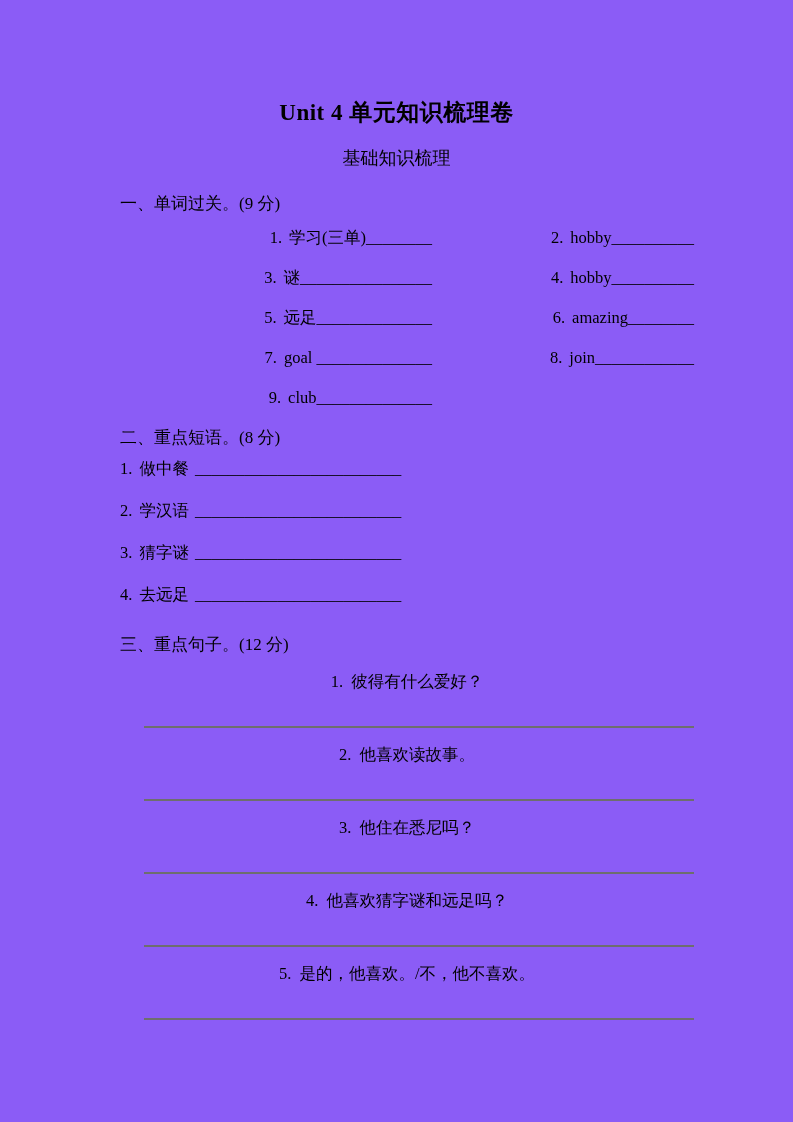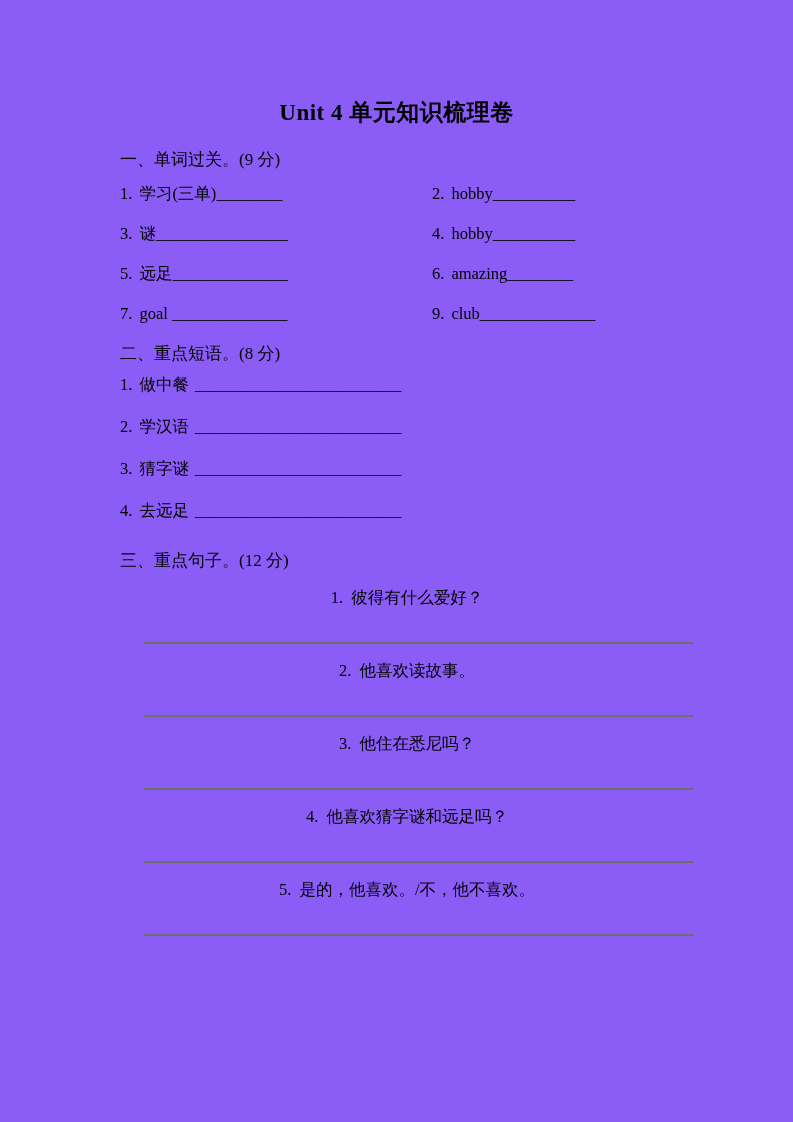--- a/index.html
+++ b/index.html
@@ -38,21 +38,21 @@
     white-space: nowrap;
   }
   .section-heading.tight { margin-top: 10px; }
   .section-heading.s3 { margin-top: 19px; }
   
   .word-grid {
     margin-top: 4px;
     display: grid;
     grid-template-columns: 312px 1fr;
   }
-  .word-item { line-height: 40px; white-space: nowrap; }
+  .word-item { line-height: 40px; white-space: nowrap; text-align: right; }
   .word-item .no { margin-right: 7px; }
   
   .phrase-list { margin-top: 0; }
   .phrase-item { line-height: 42px; white-space: nowrap; }
   .phrase-item .no { margin-right: 7px; }
   .phrase-item .blank { margin-left: 6px; font-family: Liberation Serif, serif; }
   
   .qa-block .question {
     margin-top: 17px;
     line-height: 20px;
@@ -67,20 +67,21 @@
     border-bottom: 2px solid #6e6e6e;
   }
   .blank { letter-spacing: 0; }
 </style>
 </head>
 <body>
 
 <div class="page">
   <div class="header">
     <div class="title">Unit 4 单元知识梳理卷</div>
+    <div class="subtitle">基础知识梳理</div>
   </div>
 
   <div class="content">
 
     <div class="section-heading">一、单词过关。(9 分)</div>
     <div class="word-grid">
       <div class="word-item">
         <span class="no">1.</span><span class="lbl">学习(三单)</span><span class="blank">________</span>
       </div>
       <div class="word-item">
@@ -93,20 +94,23 @@
         <span class="no">4.</span><span class="lbl">hobby</span><span class="blank">__________</span>
       </div>
       <div class="word-item">
         <span class="no">5.</span><span class="lbl">远足</span><span class="blank">______________</span>
       </div>
       <div class="word-item">
         <span class="no">6.</span><span class="lbl">amazing</span><span class="blank">________</span>
       </div>
       <div class="word-item">
         <span class="no">7.</span><span class="lbl">goal</span><span class="blank"> ______________</span>
+      </div>
+      <div class="word-item">
+        <span class="no">8.</span><span class="lbl">join</span><span class="blank">____________</span>
       </div>
       <div class="word-item">
         <span class="no">9.</span><span class="lbl">club</span><span class="blank">______________</span>
       </div>
     </div>
 
     <div class="section-heading tight">二、重点短语。(8 分)</div>
     <div class="phrase-list">
       <div class="phrase-item">
         <span class="no">1.</span><span class="lbl">做中餐</span><span class="blank">_________________________</span>

